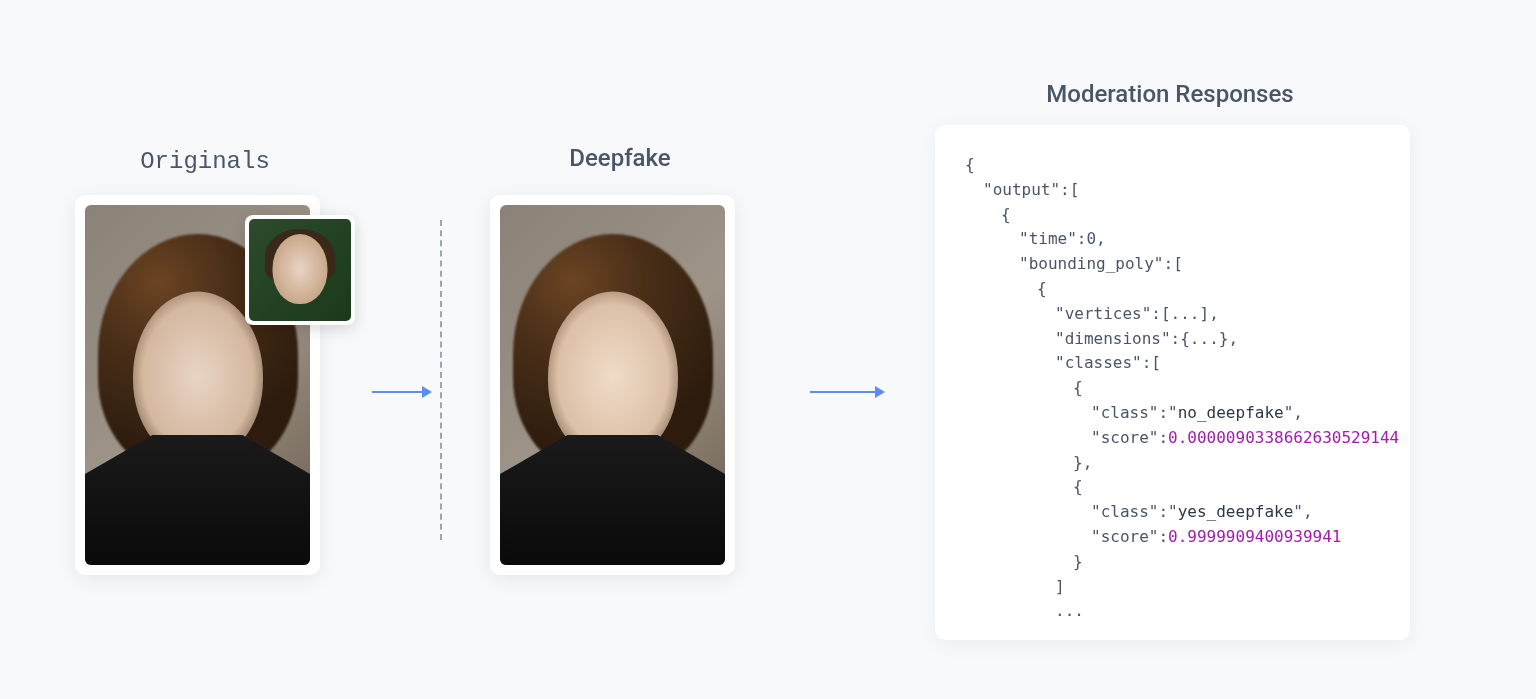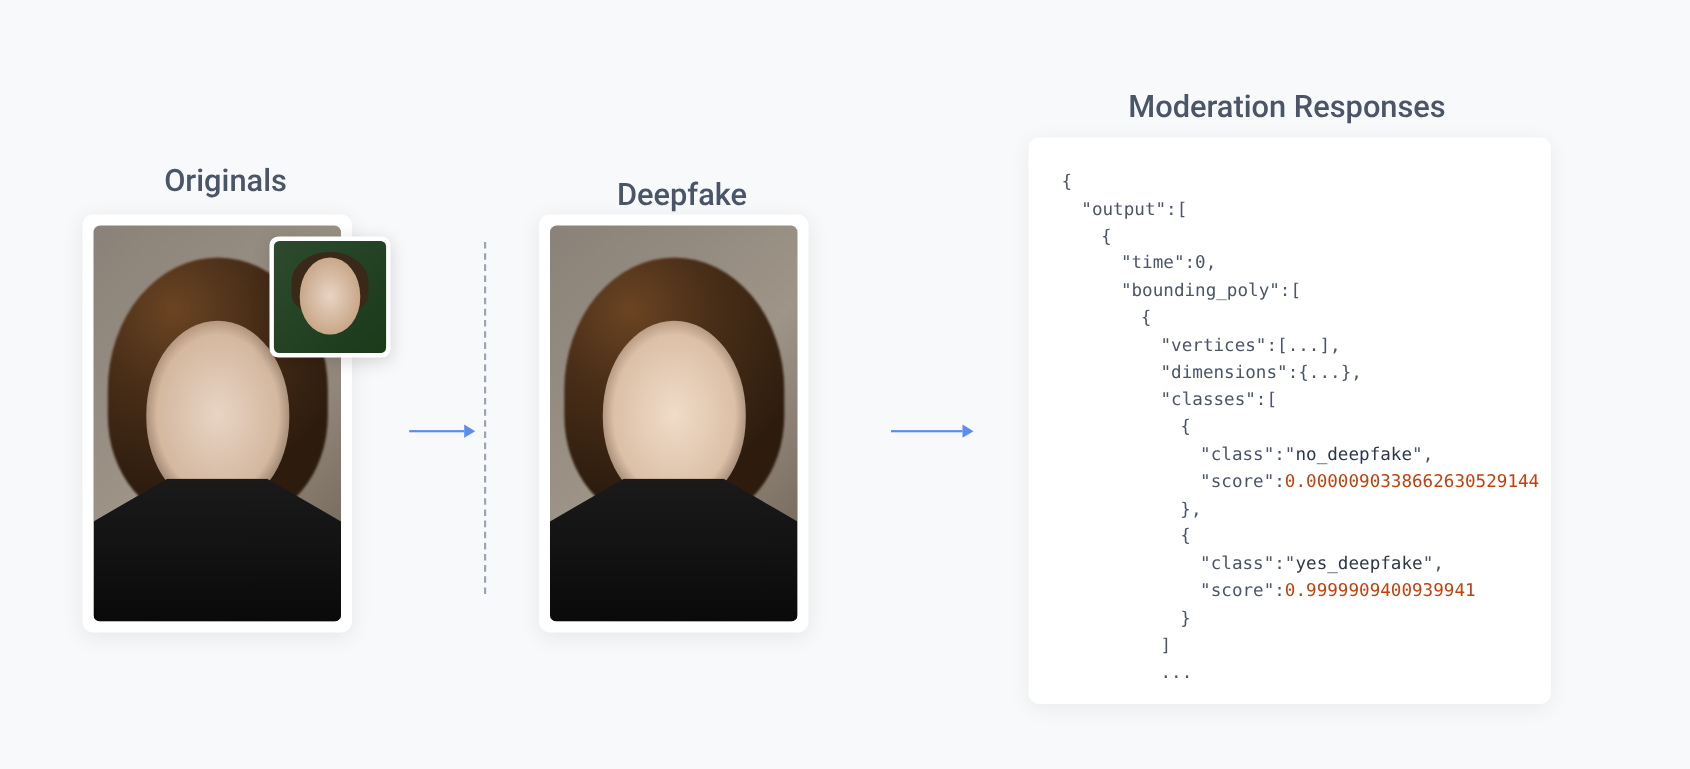--- a/index.html
+++ b/index.html
@@ -5,35 +5,36 @@
   * { box-sizing: border-box; margin: 0; padding: 0; }
   body {
     width: 1536px;
     height: 699px;
     background: #f8f9fb;
     font-family: -apple-system, BlinkMacSystemFont, "Segoe UI", Roboto, sans-serif;
     position: relative;
     overflow: hidden;
   }
   .column-title {
-    font-size: 28px;
+    font-size: 24px;
     font-weight: 500;
     color: #4a5568;
     text-align: center;
   }
   .originals-title {
     position: absolute;
     left: 75px;
     top: 148px;
     width: 260px;
+    font-family: Liberation Mono, monospace;
   }
   .deepfake-title {
     position: absolute;
     left: 490px;
-    top: 160px;
+    top: 144px;
     width: 260px;
   }
   .moderation-title {
     position: absolute;
     left: 930px;
     top: 80px;
     width: 480px;
   }
   .image-card {
     background: #ffffff;
@@ -174,21 +175,21 @@
     color: #4a5568;
   }
   .json-line { white-space: pre; }
   .i1 { padding-left: 18px; }
   .i2 { padding-left: 36px; }
   .i3 { padding-left: 54px; }
   .i4 { padding-left: 72px; }
   .i5 { padding-left: 90px; }
   .i6 { padding-left: 108px; }
   .bold { font-weight: 400; color: #2d3748; }
-  .score-blue { color: #c2410c; }
+  .score-blue { color: #a21caf; }
 </style>
 </head>
 <body>
 
 <div class="column-title originals-title">Originals</div>
 <div class="column-title deepfake-title">Deepfake</div>
 <div class="column-title moderation-title">Moderation Responses</div>
 
 <div class="image-card originals-card">
   <div class="main-image">

